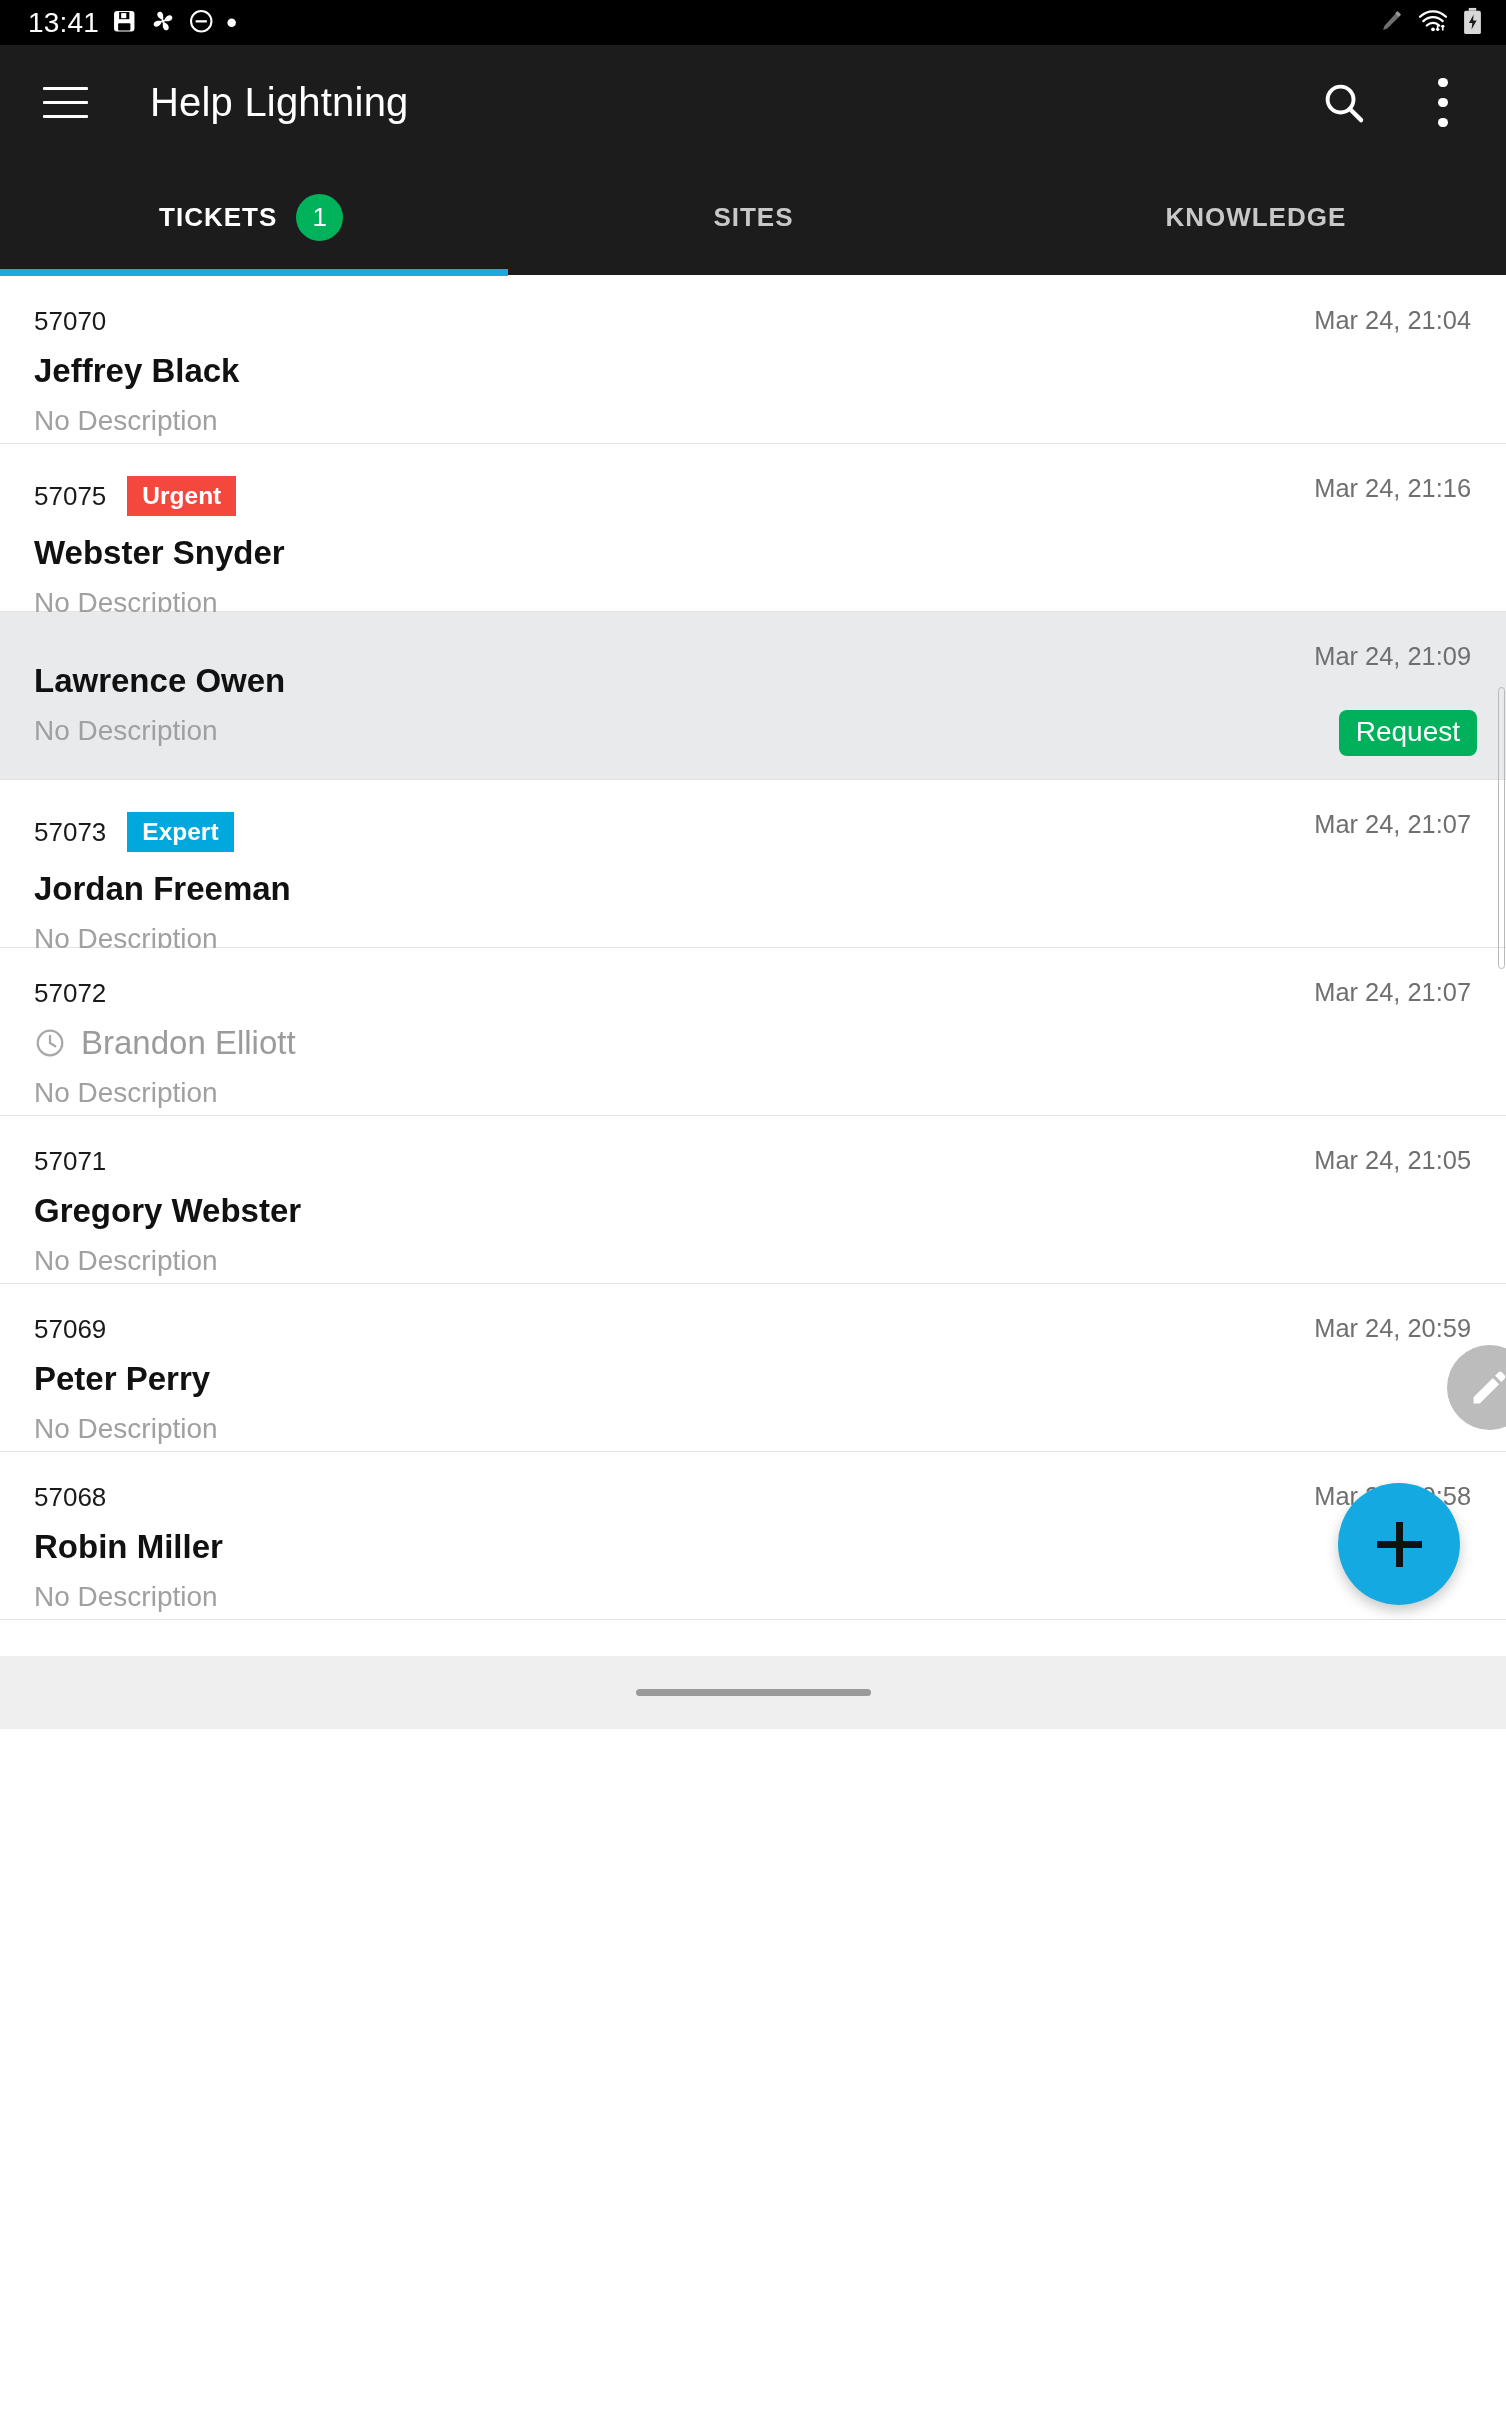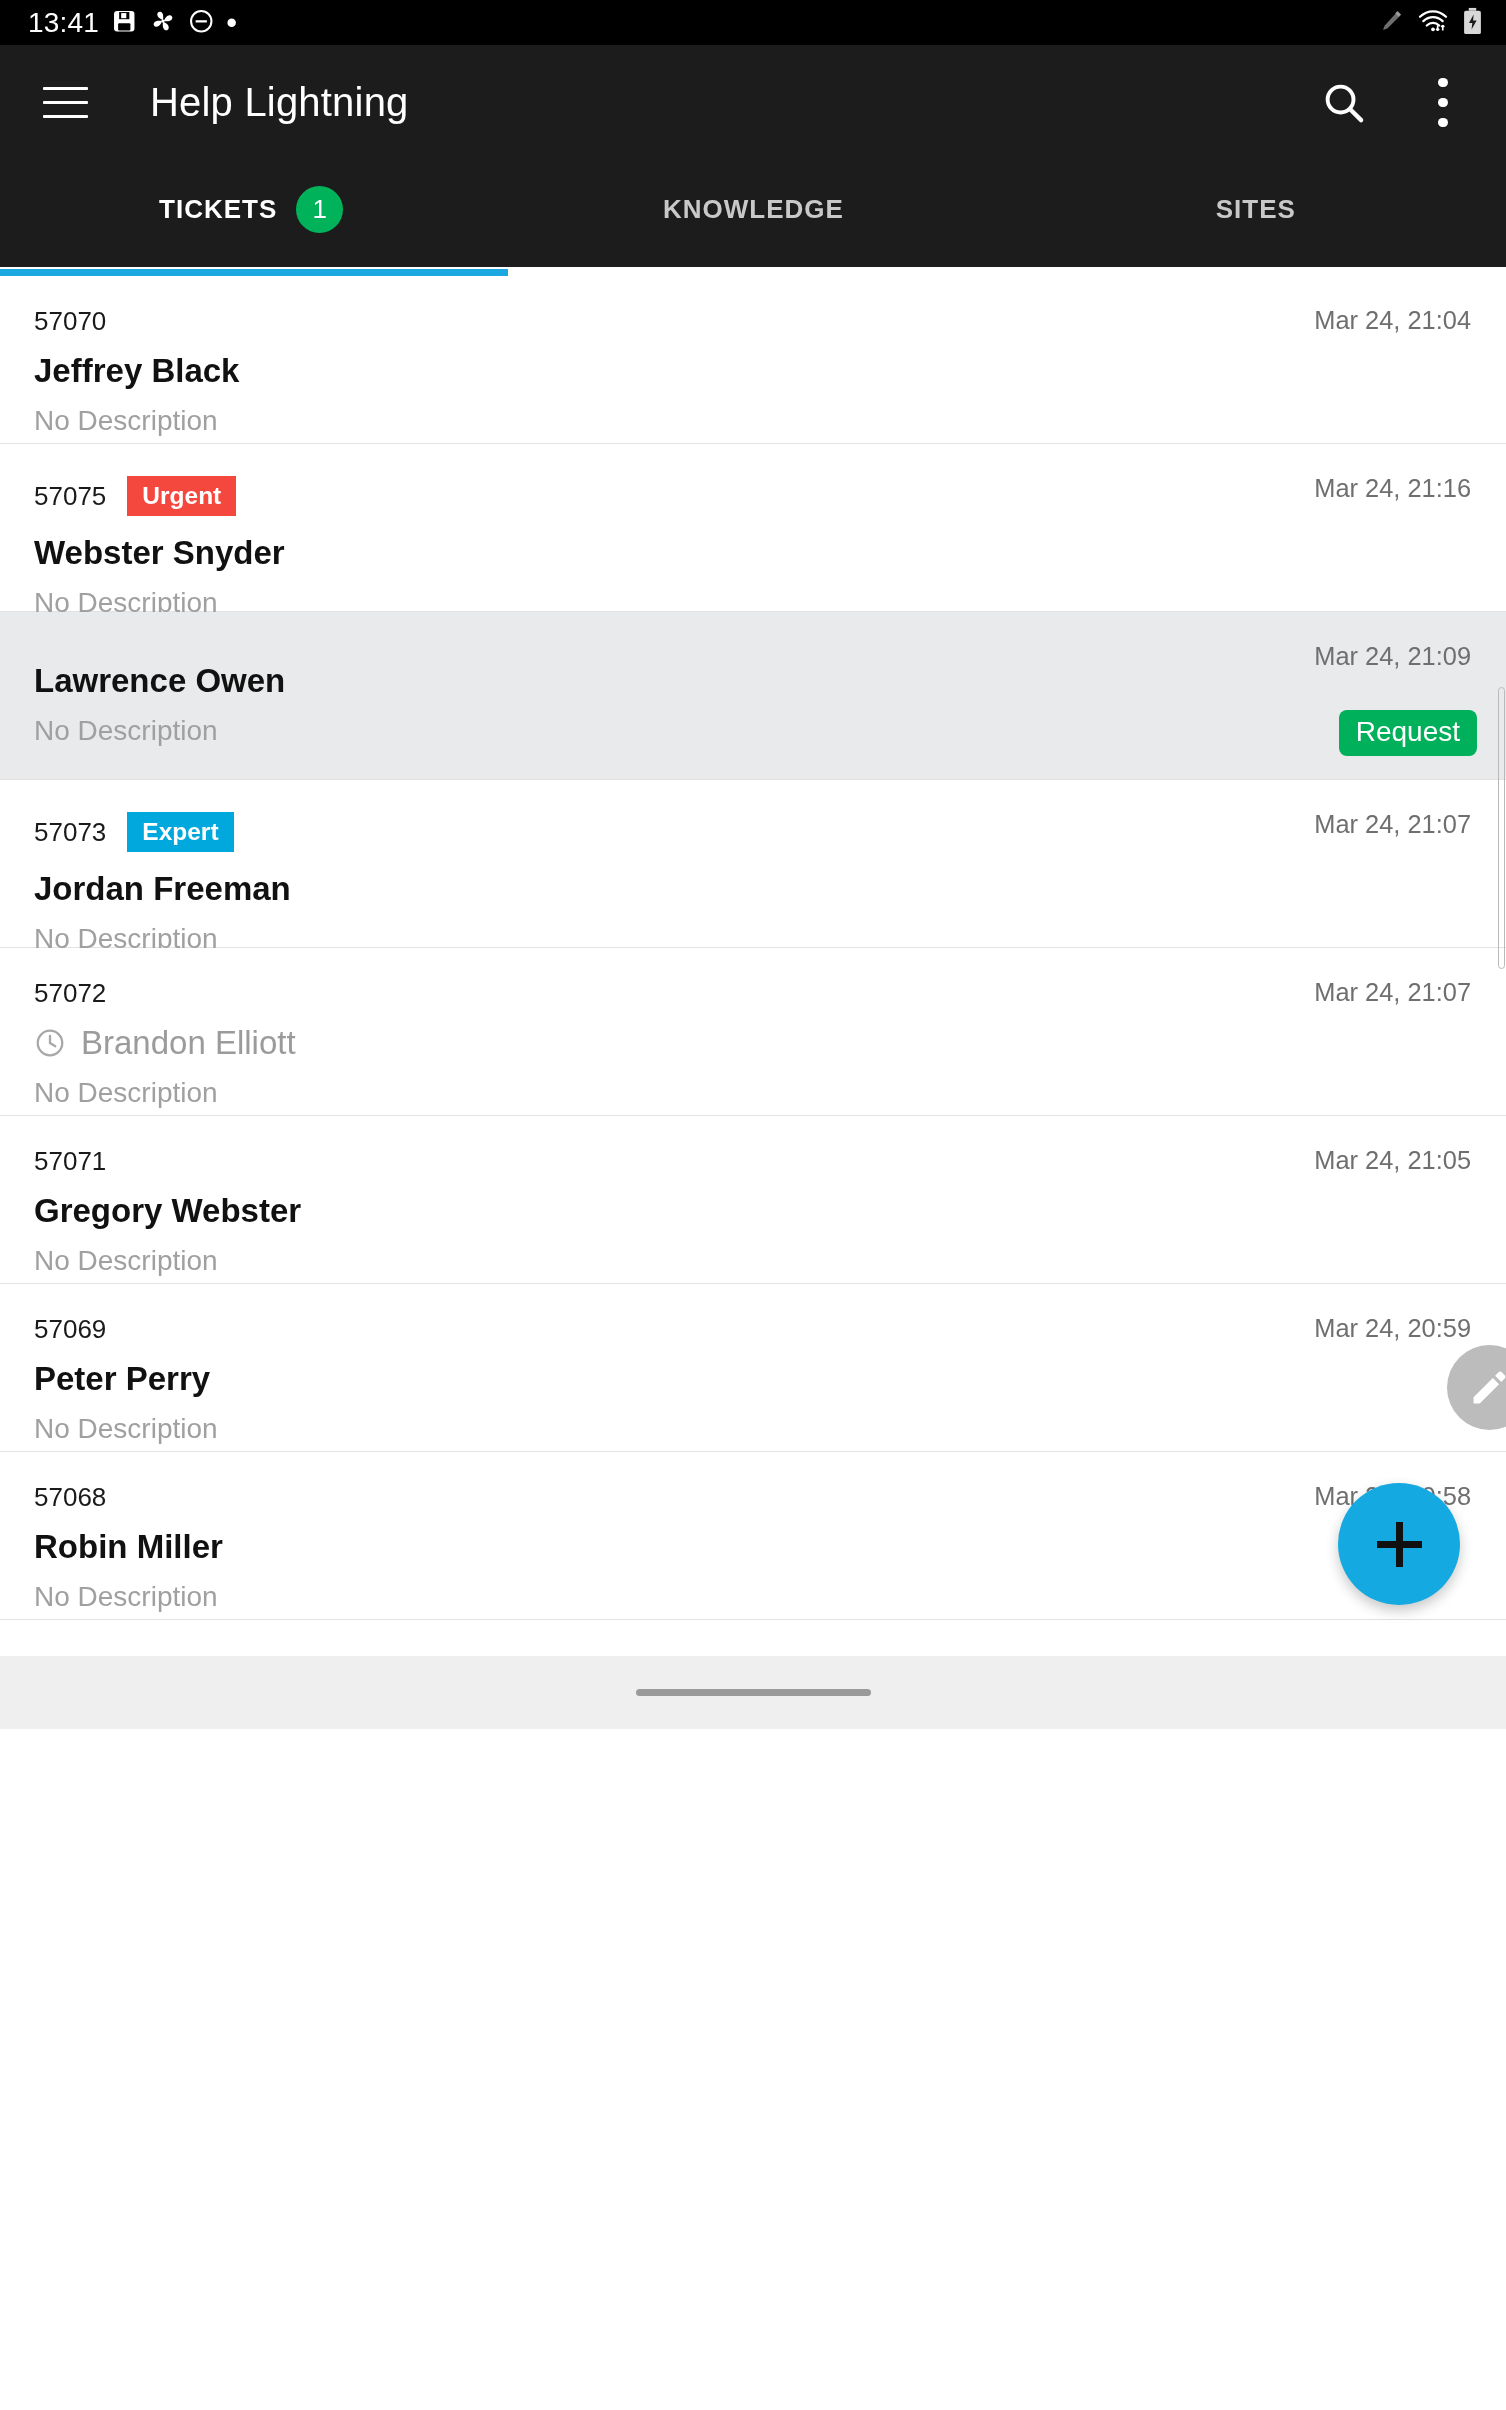--- a/index.html
+++ b/index.html
@@ -105,21 +105,21 @@
   .dots i {
     display: block;
     width: 9.4px; height: 9.4px;
     border-radius: 50%;
     background: #ffffff;
   }
 
   
   .tab-bar {
     position: absolute;
-    top: 152px; left: 0;
+    top: 160px; left: 0;
     width: 1507px;
     height: 115px;
     background: #1c1c1c;
     display: flex;
   }
   .tab {
     flex: 1;
     display: flex;
     align-items: center;
     justify-content: center;
@@ -410,24 +410,24 @@
       </div>
     </div>
   </div>
 
   <div class="tab-bar">
     <div class="tab active">
       <span class="tab-label">TICKETS</span>
       <span class="tab-badge">1</span>
     </div>
     <div class="tab">
+      <span class="tab-label">SITES</span>
+    </div>
+    <div class="tab">
       <span class="tab-label">KNOWLEDGE</span>
-    </div>
-    <div class="tab">
-      <span class="tab-label">SITES</span>
     </div>
   </div>
   <div class="tab-indicator"></div>
 
   <div class="list">
       <div class="ticket-row">
         <div class="row-top">
           <span class="ticket-id">57070</span>
         </div>
         <div class="row-time">Mar 24, 21:04</div>

